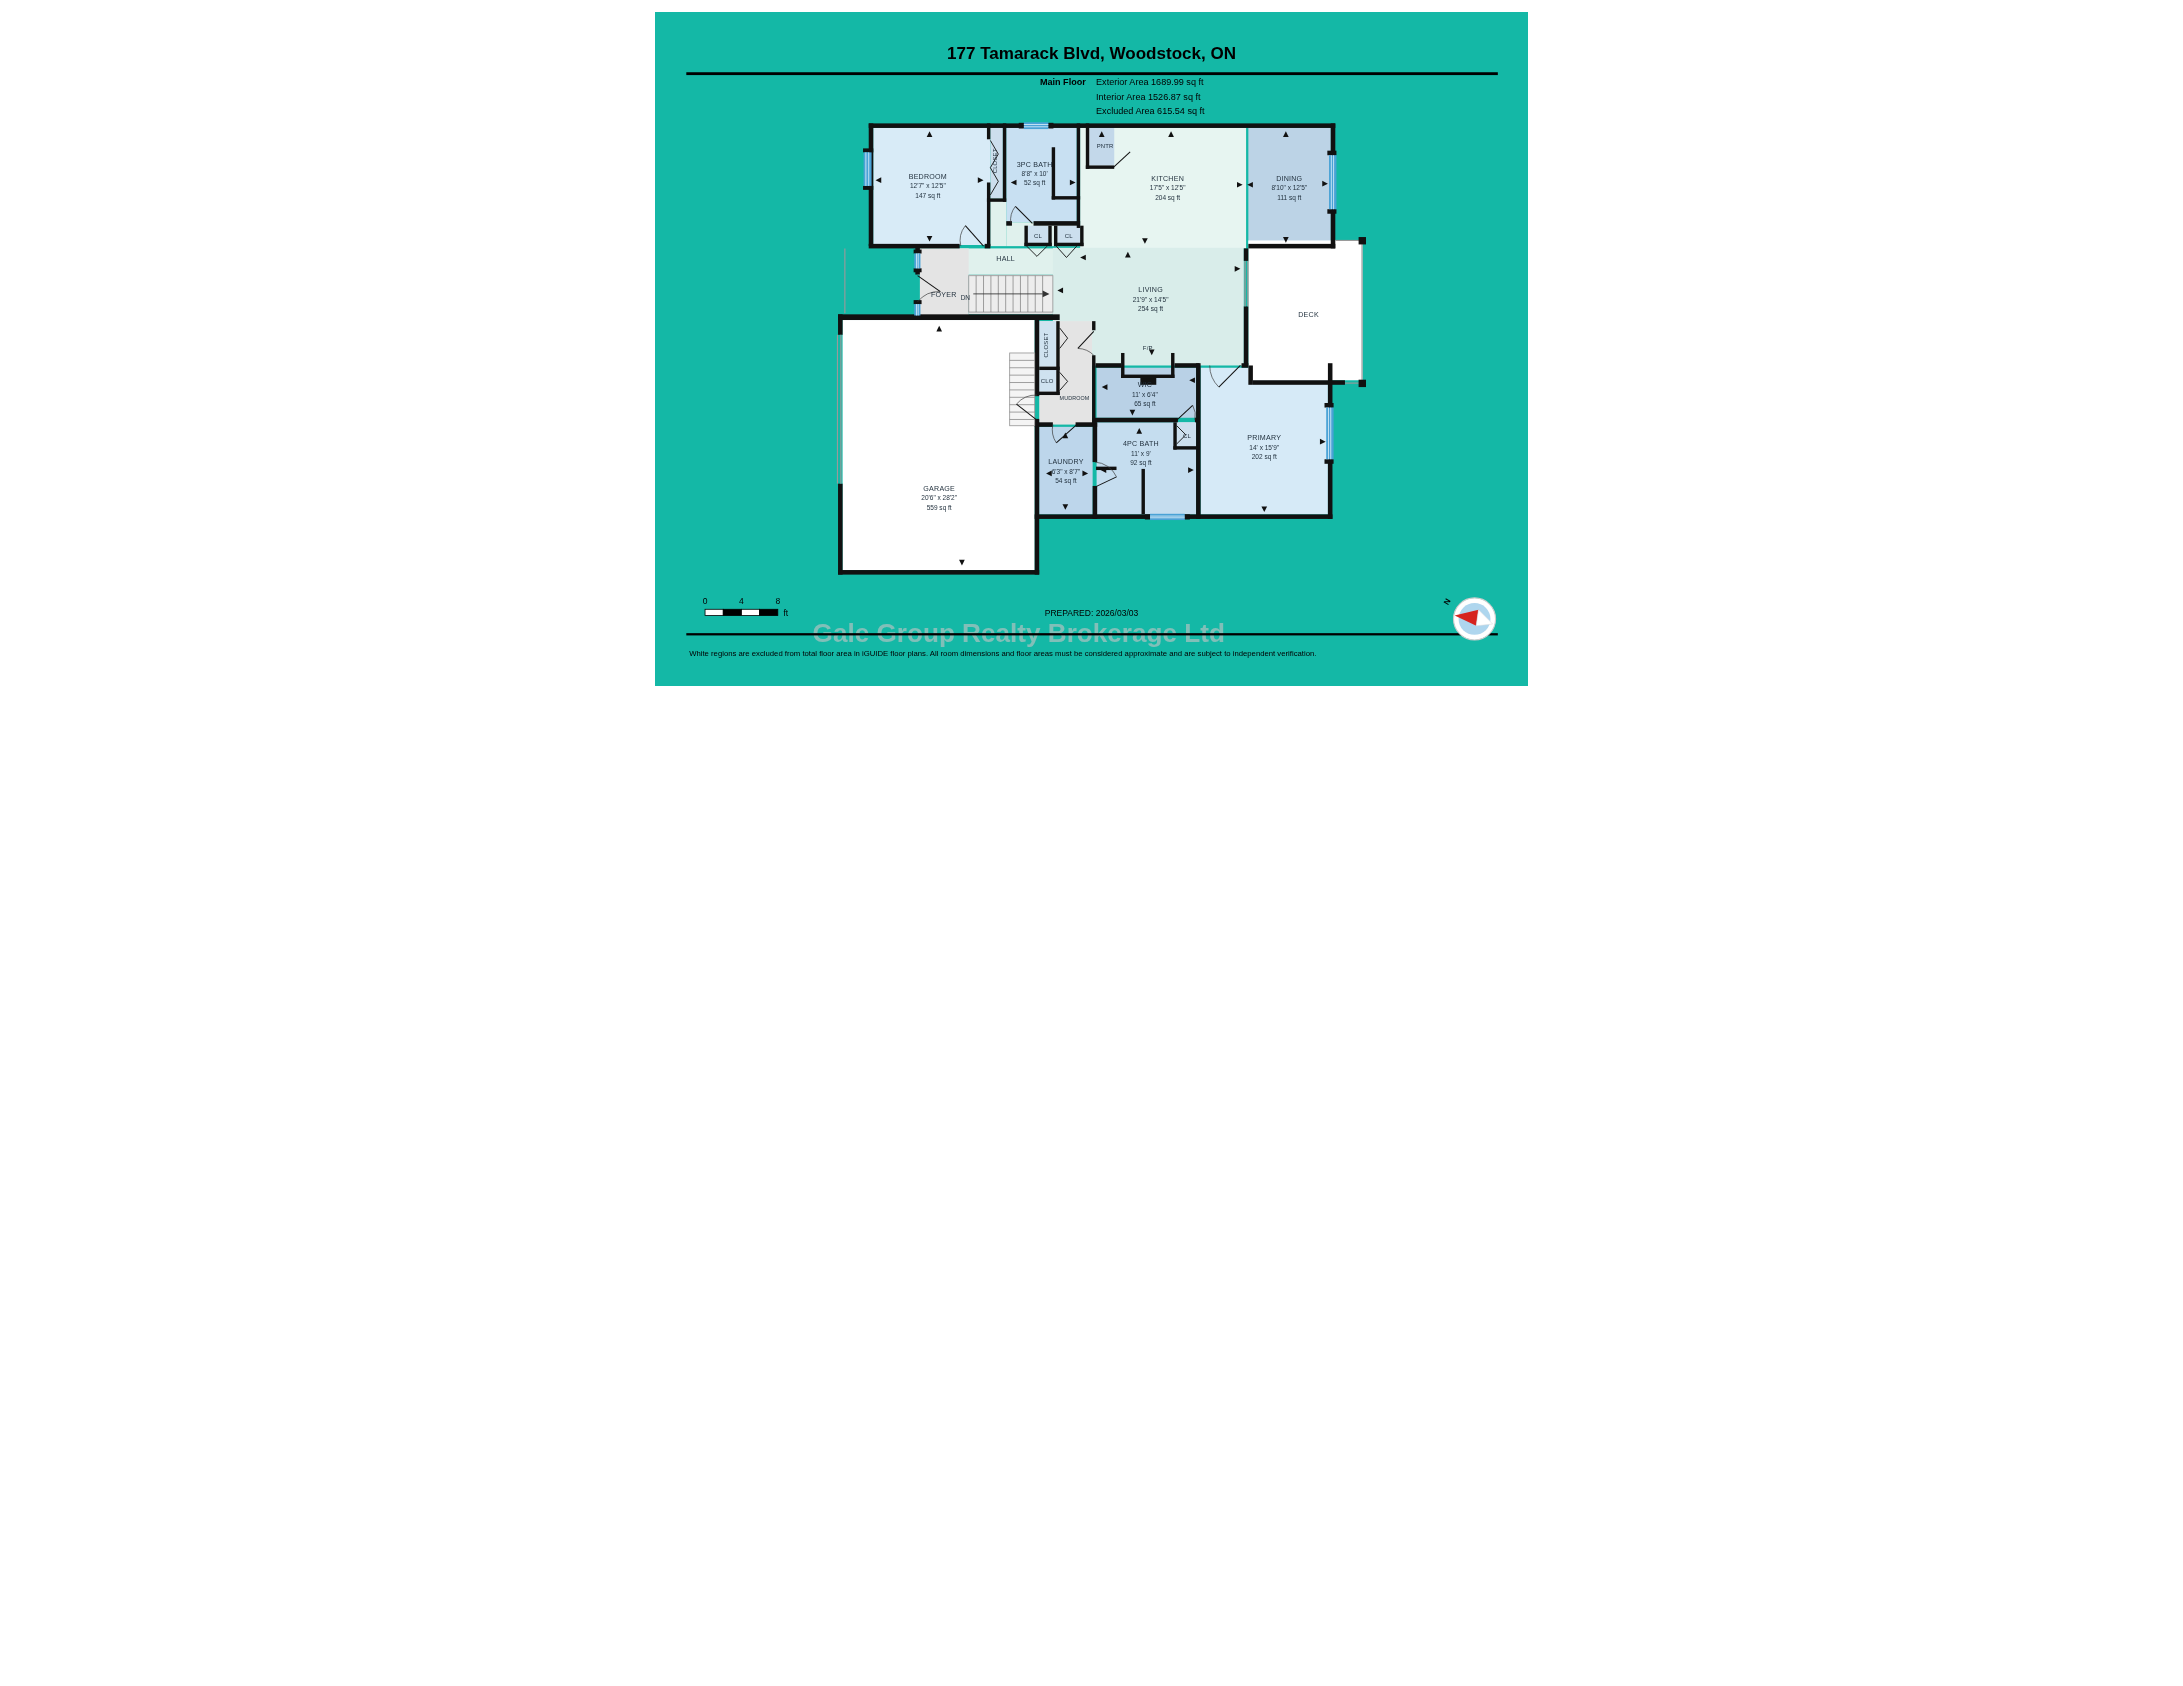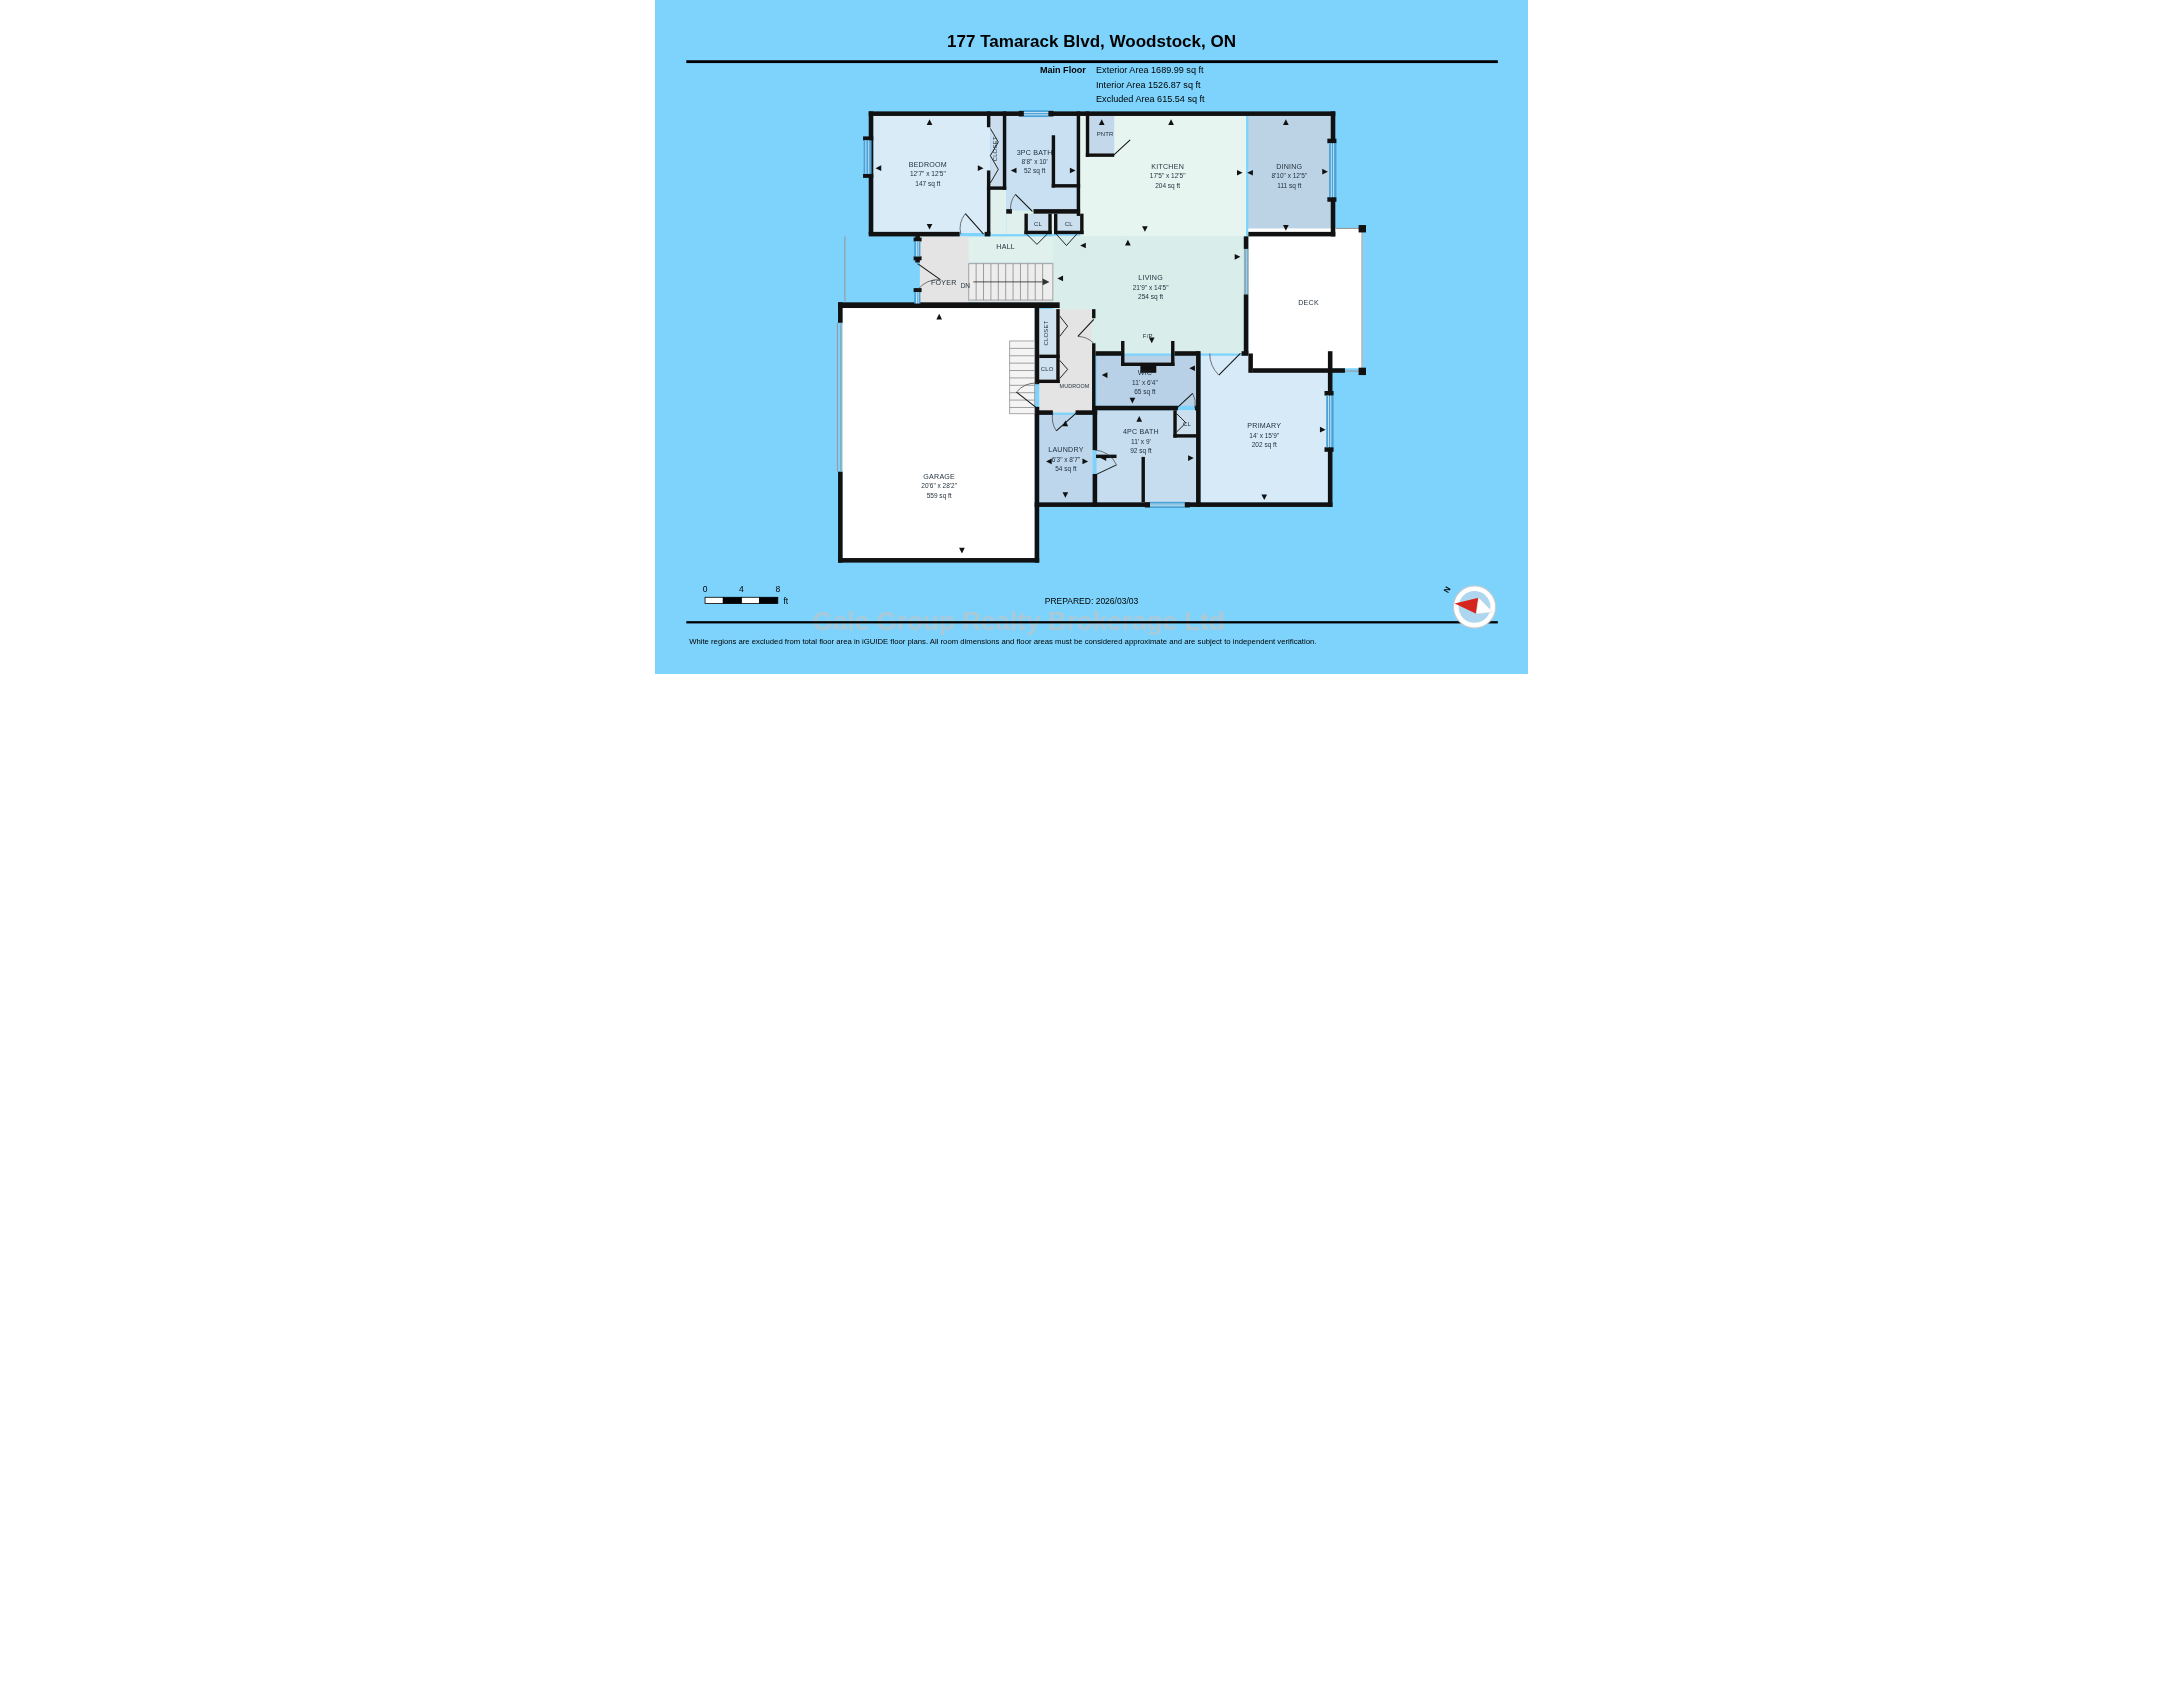--- a/index.html
+++ b/index.html
@@ -1,16 +1,16 @@
 <!DOCTYPE html>
 <html style="font-size:9px"><head>
 <meta charset="utf-8">
 <style>
   html,body{margin:0;padding:0;background:#ffffff;}
-  .page{position:relative;width:873px;height:674px;margin:0 auto;background:#7dd3fc;
+  .page{position:relative;width:873px;height:674px;margin:12px auto;background:#14b8a6;
         font-family:"Liberation Sans", sans-serif;overflow:hidden;}
   svg{position:absolute;left:0;top:0;}
   text{fill:#1e2d3a;}
   .title{font-size:30px;font-weight:bold;fill:#000;}
   .sumlabel{font-size:16px;font-weight:bold;fill:#000;}
   .sumline{font-size:16px;fill:#000;}
   .rname{font-size:12.5px;letter-spacing:.4px;}
   .rdim{font-size:11.5px;}
   .rsmall{font-size:10.5px;letter-spacing:.3px;}
   .rtiny{font-size:9.5px;letter-spacing:.2px;}

